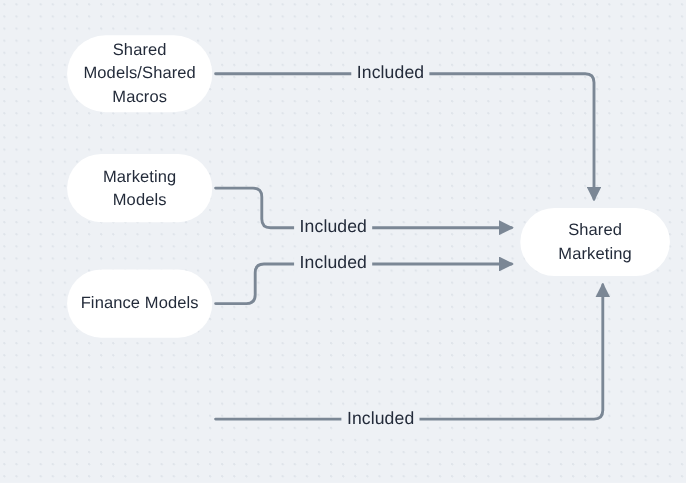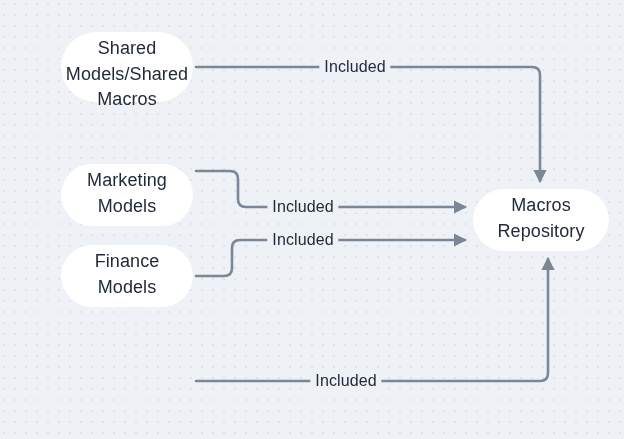--- a/index.html
+++ b/index.html
@@ -29,24 +29,25 @@
     top: 0;
     width: 624px;
     height: 439px;
     pointer-events: none;
   }
   .node {
     position: absolute;
     background: #ffffff;
     border-radius: 999px;
     display: flex;
+    align-items: center;
     justify-content: center;
     text-align: center;
     color: #232b3a;
-    font-size: 18px;
+    font-size: 15px;
     line-height: 1.42;
     letter-spacing: 0.1px;
     box-sizing: border-box;
     padding: 4px 10px;
   }
   .edge-label {
     position: absolute;
     transform: translate(-50%, -50%);
     background: #eef1f5;
     color: #232b3a;
@@ -75,31 +76,31 @@
 
     <path d="M 196 276 L 224 276 Q 232 276 232 268 L 232 248 Q 232 240 240 240 L 465 240" fill="none" stroke="#7b8795" stroke-width="2.6" stroke-linecap="round" marker-end="url(#arrow)"></path>
 
     <path d="M 196 381 L 540 381 Q 548 381 548 373 L 548 259" fill="none" stroke="#7b8795" stroke-width="2.6" stroke-linecap="round" marker-end="url(#arrow)"></path>
   </svg>
 
   <div class="node" style="left:61px; top:32px; width:132px; height:70px;">
     <span>Shared Models/Shared Macros</span>
   </div>
 
-  <div class="node" style="left:61px; top:140px; width:132px; height:62px;margin-top:24px;">
+  <div class="node" style="left:61px; top:140px; width:132px; height:62px;">
     <span>Marketing Models</span>
   </div>
 
   <div class="node" style="left:61px; top:245px; width:132px; height:62px;">
     <span>Finance Models</span>
   </div>
 
 
   <div class="node" style="left:473px; top:189px; width:136px; height:62px;">
-    <span>Macros Repository</span>
+    <span>Shared Marketing</span>
   </div>
 
   <div class="edge-label" style="left:355px; top:67px;">Included</div>
 
   <div class="edge-label" style="left:303px; top:207px;">Included</div>
 
   <div class="edge-label" style="left:303px; top:240px;">Included</div>
 
   <div class="edge-label" style="left:346px; top:381px;">Included</div>
 

